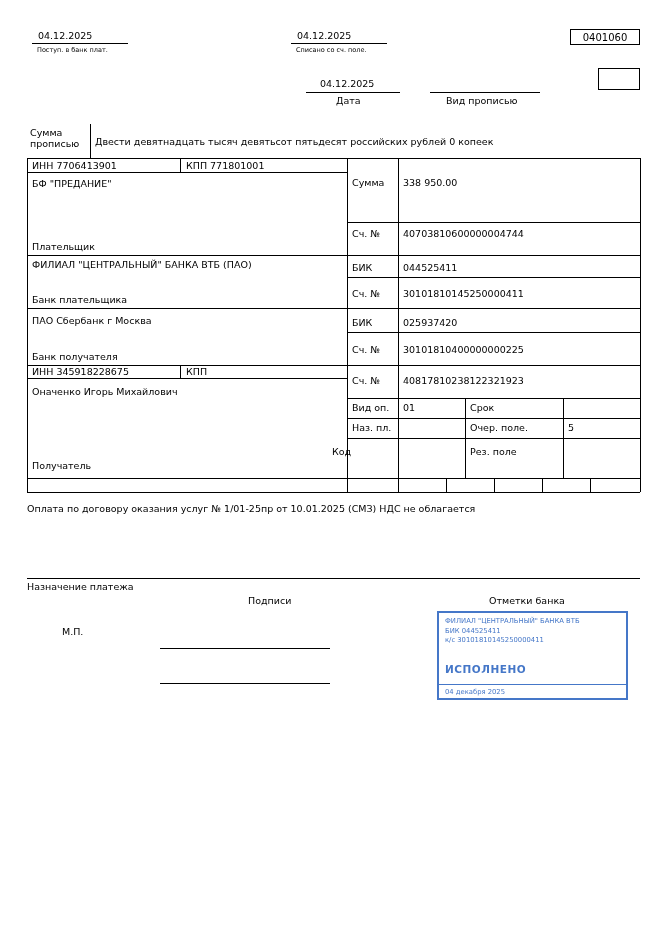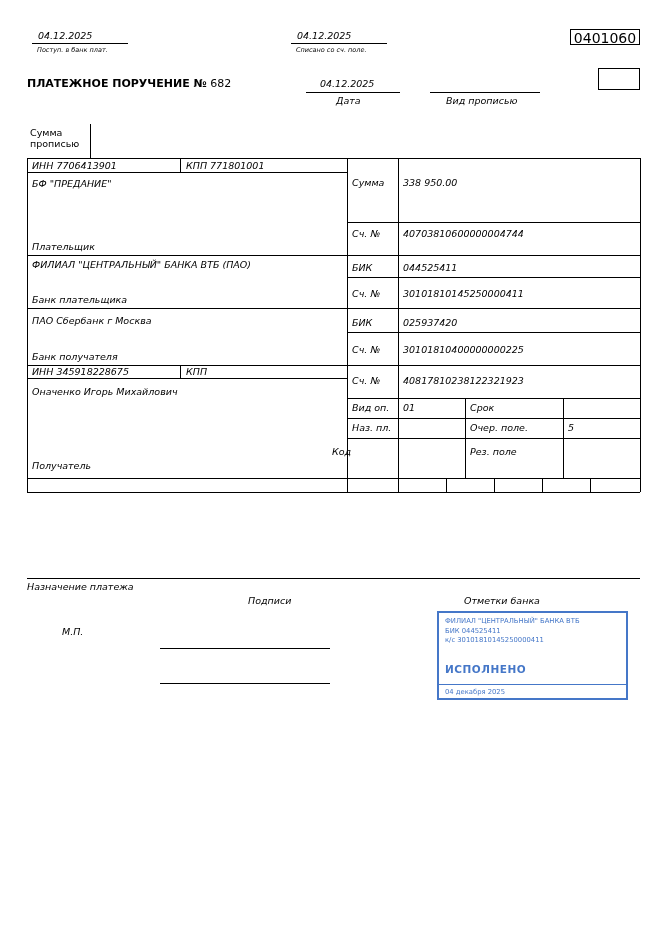--- a/index.html
+++ b/index.html
@@ -1,28 +1,28 @@
 <!DOCTYPE html>
 <html><head>
 <meta charset="utf-8">
 <style>
   html,body { margin:0; padding:0; background:#ffffff; }
   .doc {
     position:relative; width:660px; height:933px; background:#ffffff;
     font-family:"DejaVu Sans","Liberation Sans",sans-serif; color:#000;
     overflow:hidden;
   }
-  .t  { position:absolute; font-size:9.5px; line-height:11px; white-space:nowrap;font-style:italic; }
+  .t  { position:absolute; font-size:9.5px; line-height:11px; white-space:nowrap; }
   .tw { position:absolute; font-size:9.5px; line-height:11px; white-space:normal; }
   .tiny { font-size:6.5px; line-height:8px; }
   .b { font-weight:bold; }
   .hl { position:absolute; height:1px; background:#000; }
   .vl { position:absolute; width:1px; background:#000; }
   .box { position:absolute; border:1px solid #000; box-sizing:border-box; }
-  .code-box { display:flex; justify-content:center; font-size:14px; }
+  .code-box { display:flex; align-items:center; justify-content:center; font-size:10px; }
   .title-row { position:absolute; font-size:11px; line-height:13px; white-space:nowrap; }
   .stamp {
     position:absolute; border:2px solid var(--stamp,#4577c8); box-sizing:border-box;
     color:var(--stamp,#4577c8);
   }
   .stamp .s-t { position:absolute; font-size:6.8px; line-height:9px; white-space:nowrap; }
   .stamp .s-status { position:absolute; font-size:10.5px; font-weight:bold; letter-spacing:0.5px; white-space:nowrap; }
   .stamp .s-line { position:absolute; left:0; width:100%; height:1px; background:var(--stamp,#4577c8); }
 </style>
 </head>
@@ -35,33 +35,30 @@
   <div class="t tiny" style="left:37px;top:46px">Поступ. в банк плат.</div>
 
   <div class="t" style="left:297px;top:30px">04.12.2025</div>
   <div class="hl" style="left:291px;top:43px;width:96px"></div>
   <div class="t tiny" style="left:296px;top:46px">Списано со сч. поле.</div>
 
   <div class="box code-box" style="left:570px;top:29px;width:70px;height:16px">
     <span>0401060</span>
   </div>
 
-  <div class="title-row" style="left:27px;top:77px">
-    <span class="b">ПЛАТЕЖНОЕ ПОРУЧЕНИЕ №</span>
-    <span>682</span>
-  </div>
   <div class="t" style="left:320px;top:78px">04.12.2025</div>
   <div class="hl" style="left:306px;top:92px;width:94px"></div>
   <div class="t" style="left:336px;top:95px">Дата</div>
   <div class="hl" style="left:430px;top:92px;width:110px"></div>
   <div class="t" style="left:446px;top:95px">Вид прописью</div>
   <div class="box" style="left:598px;top:68px;width:42px;height:22px"></div>
 
   <div class="tw" style="left:30px;top:127px;width:58px">Сумма прописью</div>
   <div class="vl" style="left:90px;top:124px;height:34px"></div>
+  <div class="t" style="left:95px;top:136px">Двести девятнадцать тысяч девятьсот пятьдесят российских рублей 0 копеек</div>
 
   <div class="hl" style="left:27px;top:158px;width:613px"></div>
   <div class="hl" style="left:27px;top:172px;width:320px"></div>
   <div class="hl" style="left:347px;top:222px;width:293px"></div>
   <div class="hl" style="left:27px;top:255px;width:613px"></div>
   <div class="hl" style="left:347px;top:277px;width:293px"></div>
   <div class="hl" style="left:27px;top:308px;width:613px"></div>
   <div class="hl" style="left:347px;top:332px;width:293px"></div>
   <div class="hl" style="left:27px;top:365px;width:613px"></div>
   <div class="hl" style="left:27px;top:378px;width:320px"></div>
@@ -118,25 +115,26 @@
 
   <div class="t" style="left:352px;top:402px">Вид оп.</div>
   <div class="t" style="left:403px;top:402px">01</div>
   <div class="t" style="left:470px;top:402px">Срок</div>
   <div class="t" style="left:352px;top:422px">Наз. пл.</div>
   <div class="t" style="left:470px;top:422px">Очер. поле.</div>
   <div class="t" style="left:568px;top:422px">5</div>
   <div class="t" style="left:332px;top:446px">Код</div>
   <div class="t" style="left:470px;top:446px">Рез. поле</div>
 
+  <div class="t" style="left:27px;top:503px">Оплата по договору оказания услуг № 1/01-25пр от 10.01.2025 (СМЗ) НДС не облагается</div>
   <div class="hl" style="left:27px;top:578px;width:613px"></div>
   <div class="t" style="left:27px;top:581px">Назначение платежа</div>
 
   <div class="t" style="left:248px;top:595px">Подписи</div>
-  <div class="t" style="left:464px;top:595px">Отметки банка</div>
+  <div class="t" style="left:489px;top:595px">Отметки банка</div>
   <div class="t" style="left:62px;top:626px">М.П.</div>
   <div class="hl" style="left:160px;top:648px;width:170px"></div>
   <div class="hl" style="left:160px;top:683px;width:170px"></div>
 
   <div class="stamp" style="left:437px;top:611px;width:191px;height:89px">
     <div class="s-t" style="left:6px;top:4px">ФИЛИАЛ "ЦЕНТРАЛЬНЫЙ" БАНКА ВТБ</div>
     <div class="s-t" style="left:6px;top:14px">БИК 044525411</div>
     <div class="s-t" style="left:6px;top:23px">к/с 30101810145250000411</div>
     <div class="s-status" style="left:6px;top:50px">ИСПОЛНЕНО</div>
     <div class="s-line" style="top:71px"></div>

